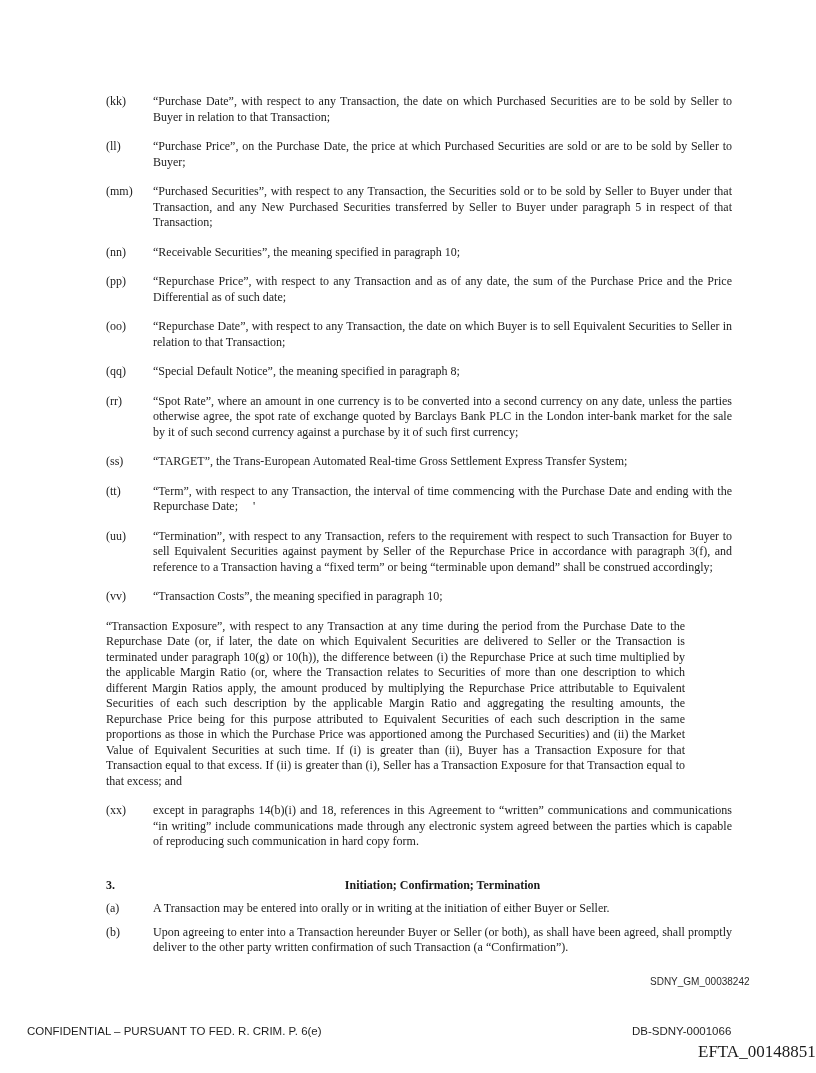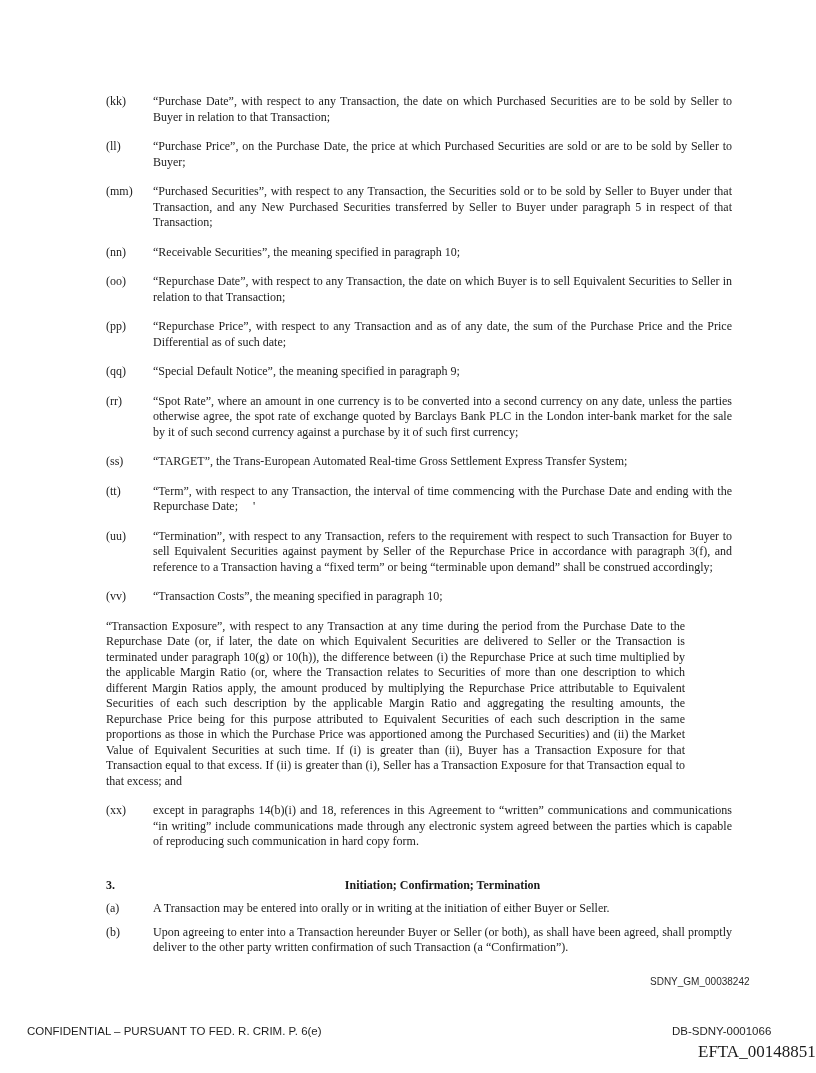--- a/index.html
+++ b/index.html
@@ -70,21 +70,21 @@
     position: absolute;
     left: 27px;
     top: 1025px;
     font-family: "Liberation Sans", sans-serif;
     font-size: 11.5px;
     color: #1f1f1f;
     white-space: nowrap;
   }
   .footer-right {
     position: absolute;
-    left: 672px;
+    left: 632px;
     top: 1025px;
     font-family: "Liberation Sans", sans-serif;
     font-size: 11.5px;
     color: #1f1f1f;
     white-space: nowrap;
   }
   .footer-right2 {
     position: absolute;
     left: 698px;
     top: 1042px;
@@ -110,30 +110,30 @@
     </div>
     <div class="def-row">
       <span class="def-label">(mm)</span>
       <span class="def-text">“Purchased Securities”, with respect to any Transaction, the Securities sold or to be sold by Seller to Buyer under that Transaction, and any New Purchased Securities transferred by Seller to Buyer under paragraph 5 in respect of that Transaction;</span>
     </div>
     <div class="def-row">
       <span class="def-label">(nn)</span>
       <span class="def-text">“Receivable Securities”, the meaning specified in paragraph 10;</span>
     </div>
     <div class="def-row">
+      <span class="def-label">(pp)</span>
+      <span class="def-text">“Repurchase Price”, with respect to any Transaction and as of any date, the sum of the Purchase Price and the Price Differential as of such date;</span>
+    </div>
+    <div class="def-row">
       <span class="def-label">(oo)</span>
       <span class="def-text">“Repurchase Date”, with respect to any Transaction, the date on which Buyer is to sell Equivalent Securities to Seller in relation to that Transaction;</span>
     </div>
     <div class="def-row">
-      <span class="def-label">(pp)</span>
-      <span class="def-text">“Repurchase Price”, with respect to any Transaction and as of any date, the sum of the Purchase Price and the Price Differential as of such date;</span>
-    </div>
-    <div class="def-row">
       <span class="def-label">(qq)</span>
-      <span class="def-text">“Special Default Notice”, the meaning specified in paragraph 9;</span>
+      <span class="def-text">“Special Default Notice”, the meaning specified in paragraph 8;</span>
     </div>
     <div class="def-row">
       <span class="def-label">(rr)</span>
       <span class="def-text">“Spot Rate”, where an amount in one currency is to be converted into a second currency on any date, unless the parties otherwise agree, the spot rate of exchange quoted by Barclays Bank PLC in the London inter-bank market for the sale by it of such second currency against a purchase by it of such first currency;</span>
     </div>
     <div class="def-row">
       <span class="def-label">(ss)</span>
       <span class="def-text">“TARGET”, the Trans-European Automated Real-time Gross Settlement Express Transfer System;</span>
     </div>
     <div class="def-row">

